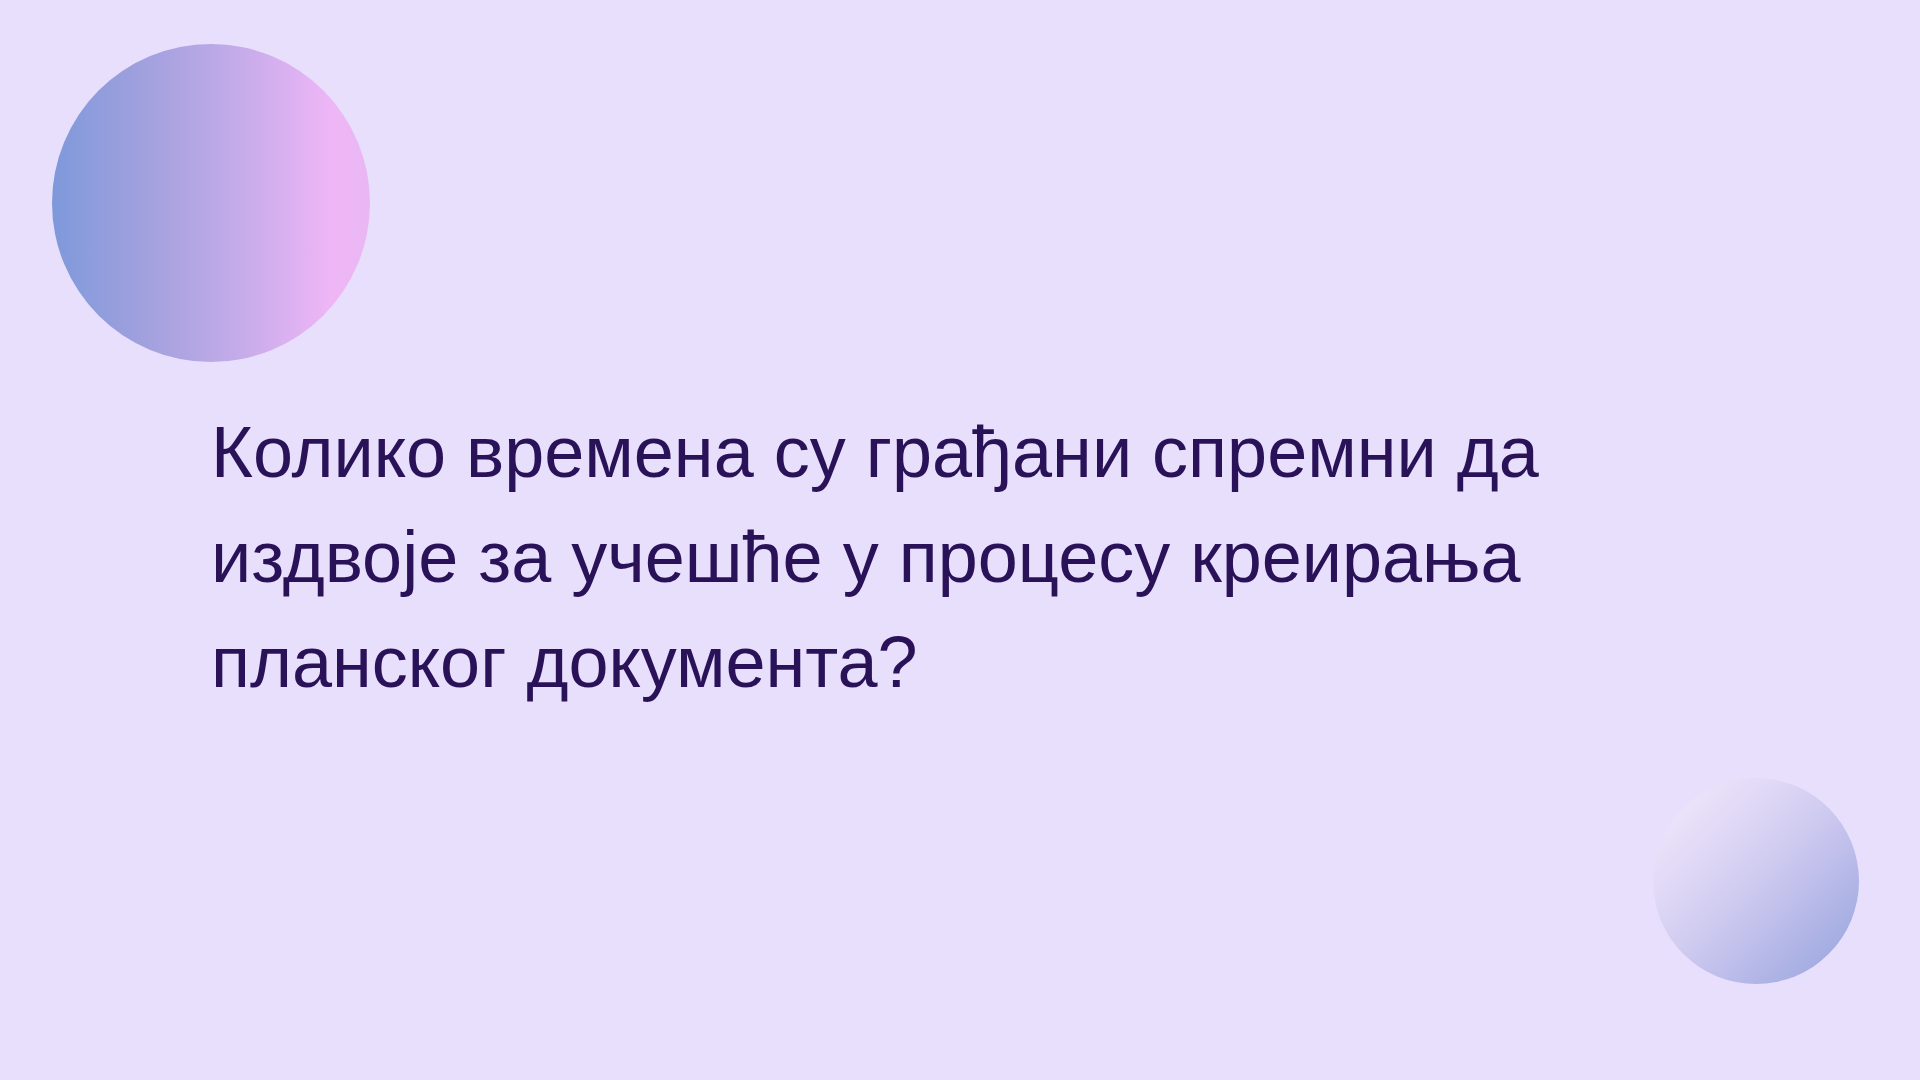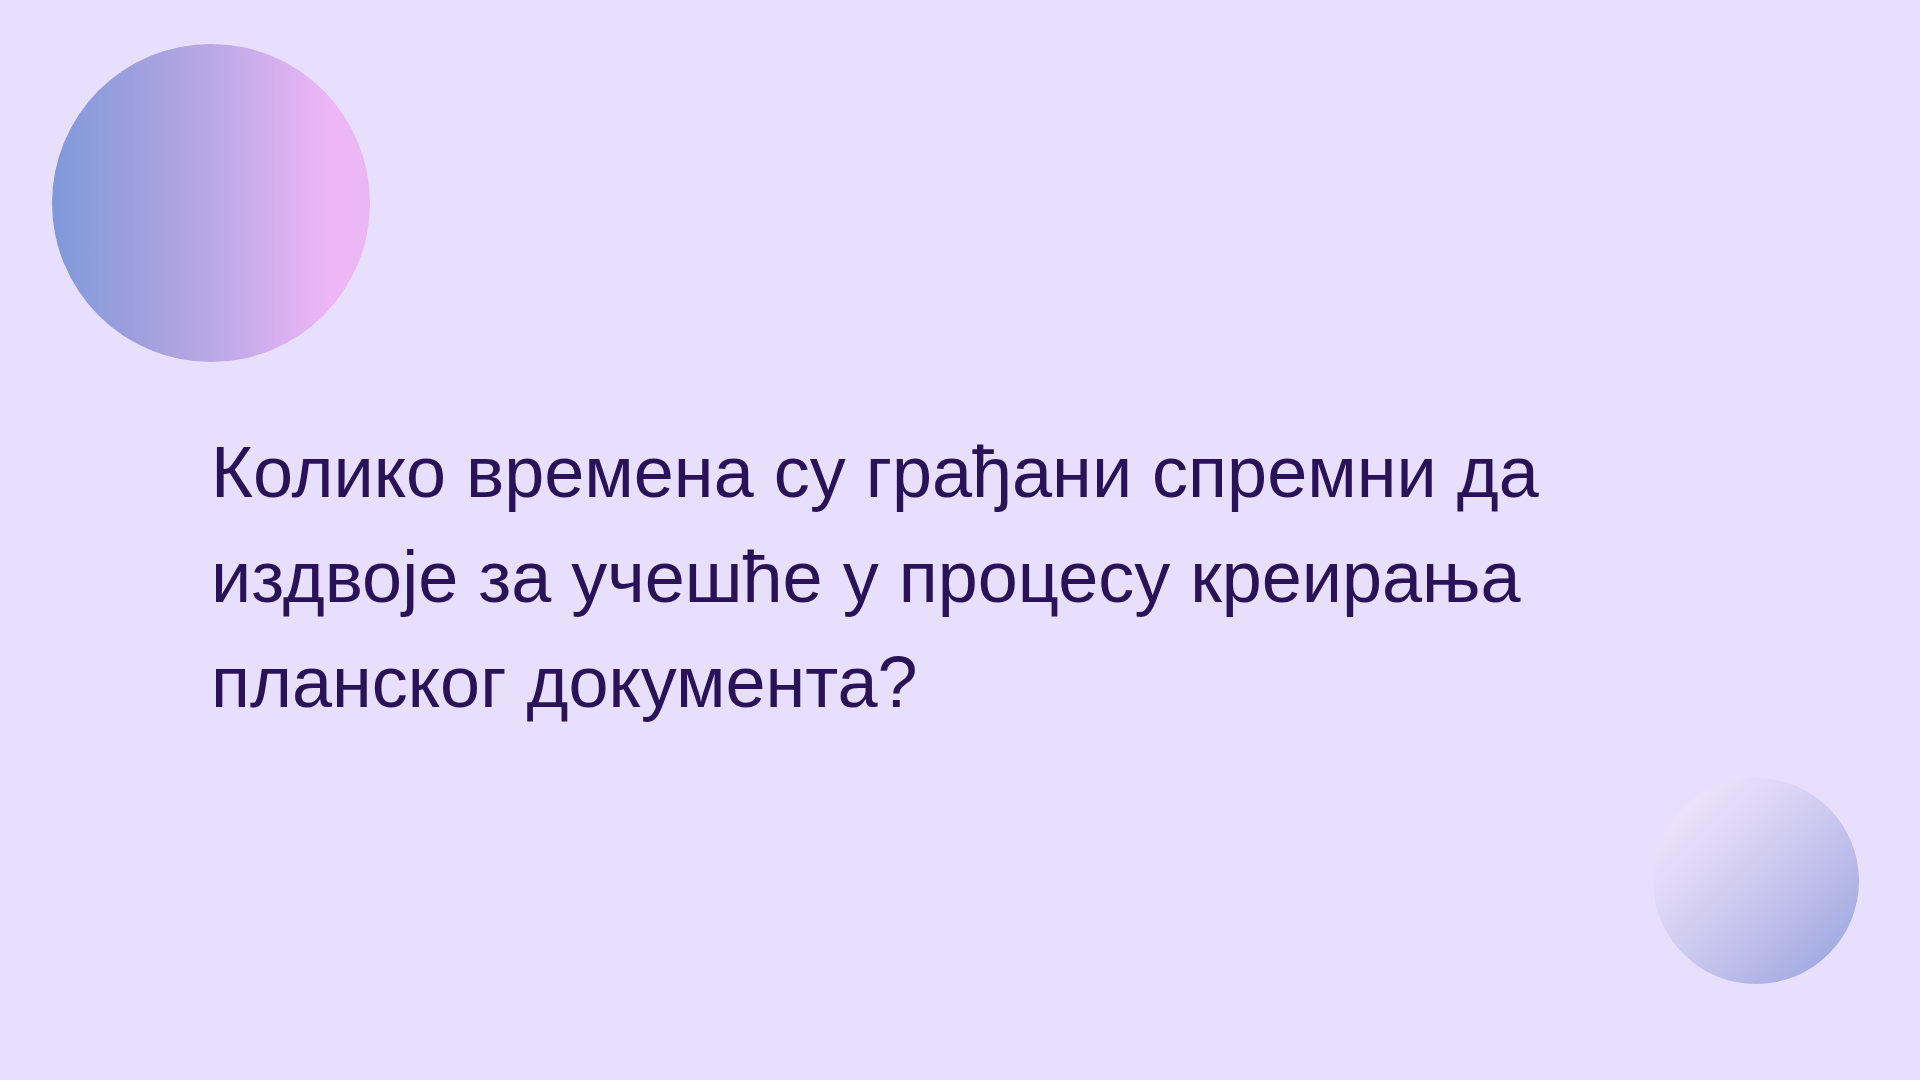--- a/index.html
+++ b/index.html
@@ -61,21 +61,21 @@
         #b2b6e6 74%,
         #a2ace1 87%,
         #94a3dc 100%);
   }
 
   
 
   #headline {
     position: absolute;
     left: 211px;
-    top: 420px;
+    top: 400px;
     width: 1500px;
     margin: 0;
     color: #2a1259;
     font-family: "Liberation Sans Narrow", "Liberation Sans", "DejaVu Sans", sans-serif;
     font-size: 72px;
     font-weight: 400;
     line-height: 105px;
     letter-spacing: 0px;
     white-space: pre-wrap;
     text-align: left;

